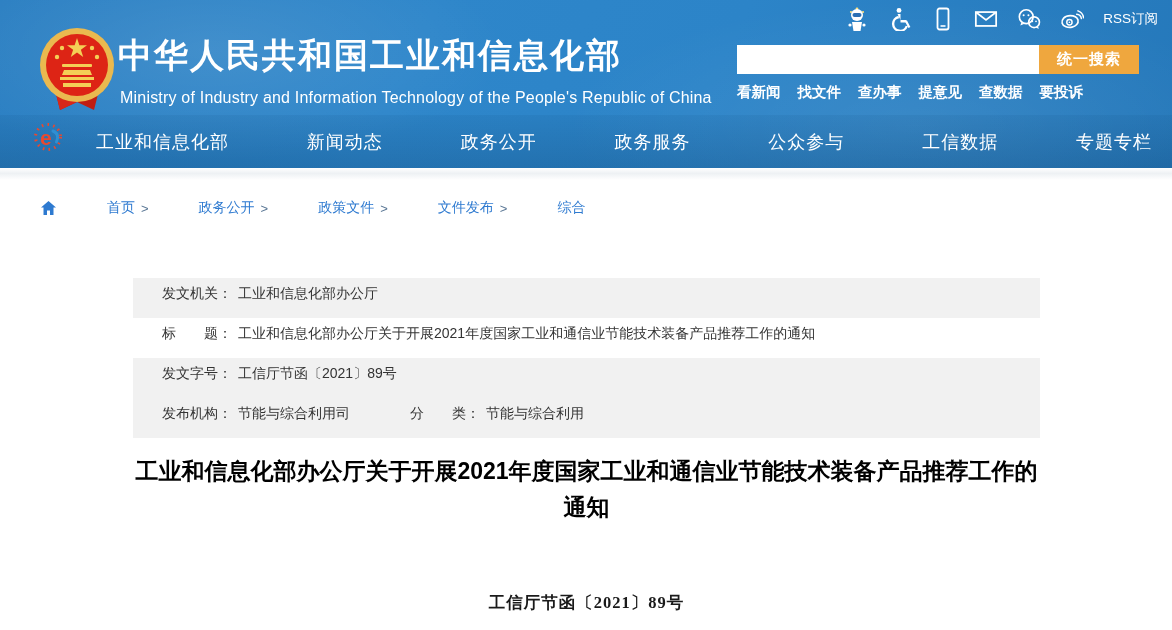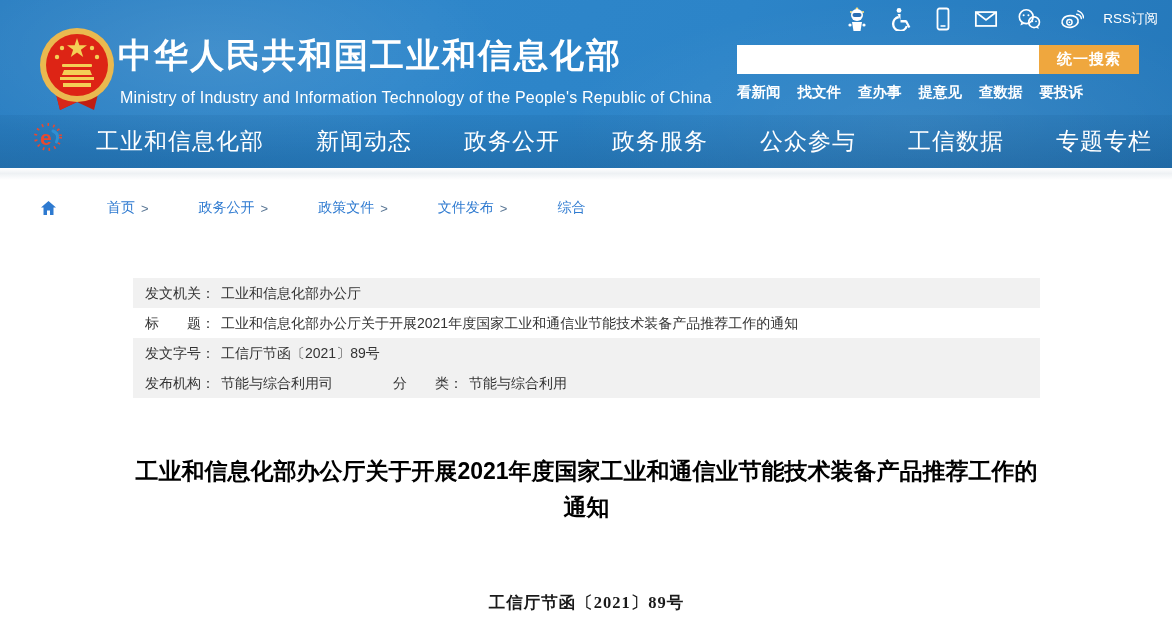--- a/index.html
+++ b/index.html
@@ -58,33 +58,33 @@
   
   .quick-links { position:absolute; left:737px; top:83px; display:flex; gap:17px; }
   .quick-links a { color:#fff; font-size:14.5px; font-weight:bold; text-decoration:none; white-space:nowrap; cursor:pointer; }
 
   
   .nav-logo { position:absolute; left:32px; top:121px; width:33px; height:33px; }
   .nav-menu {
     position:absolute; left:96px; top:115px; width:1056px; height:53px;
     display:flex; justify-content:space-between; align-items:center;
   }
-  .nav-item { color:#fff; font-size:23px; letter-spacing:1px; cursor:pointer; white-space:nowrap; }
+  .nav-item { color:#fff; font-size:18px; letter-spacing:1px; cursor:pointer; white-space:nowrap; }
 
   
   .breadcrumb {
     position:absolute; left:40px; top:199px; display:flex; align-items:center;
     font-size:14px; gap:6px;
   }
   .crumb { color:#2e7ad0; text-decoration:none; cursor:pointer;margin-left:44px; }
   .crumb-sep { color:#5a7795; font-size:13px; }
 
   
   .meta-table { position:absolute; left:133px; top:278px; width:907px; }
-  .meta-row { width:100%; height:30px; line-height:30px; font-size:14px; color:#333; display:flex; padding-left:12px; }
+  .meta-row { width:100%; height:40px; line-height:30px; font-size:14px; color:#333; display:flex; padding-left:29px; }
   .meta-row.gray { background:#f1f1f1; }
   .meta-cell-left { width:248px; flex:0 0 248px; }
   .meta-label { color:#333; }
   .meta-value { color:#333; margin-left:6px; }
 
   
   .doc-title {
     position:absolute; left:133px; top:453px; width:907px;
     text-align:center; font-size:23px; font-weight:bold; color:#000;
     line-height:36px; font-family:"Liberation Sans","DejaVu Sans",sans-serif;

